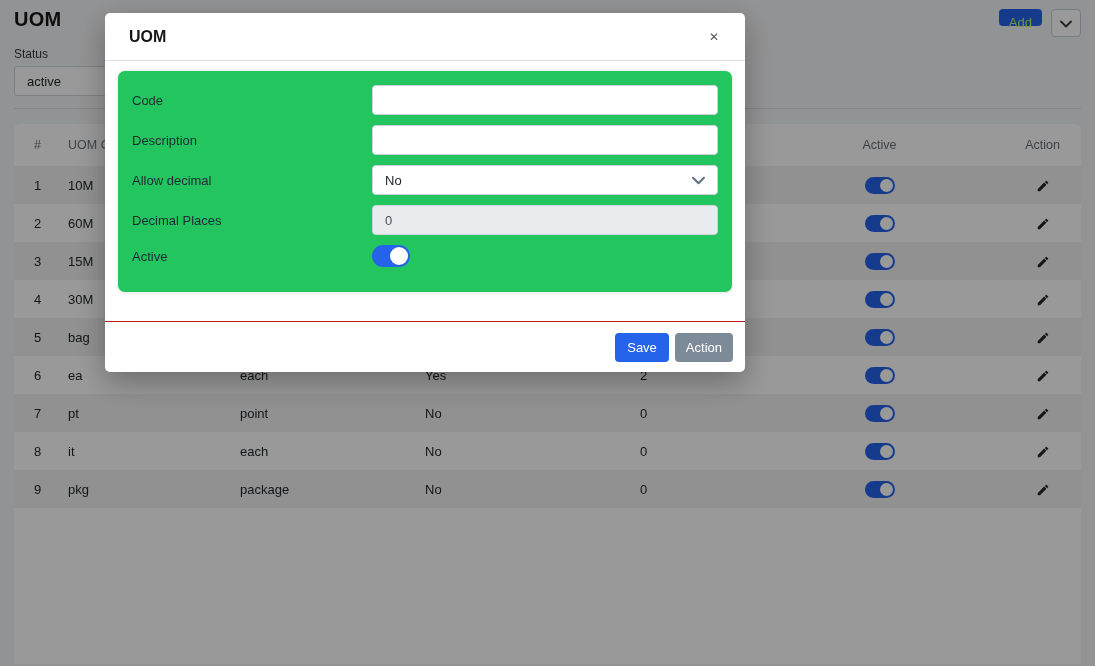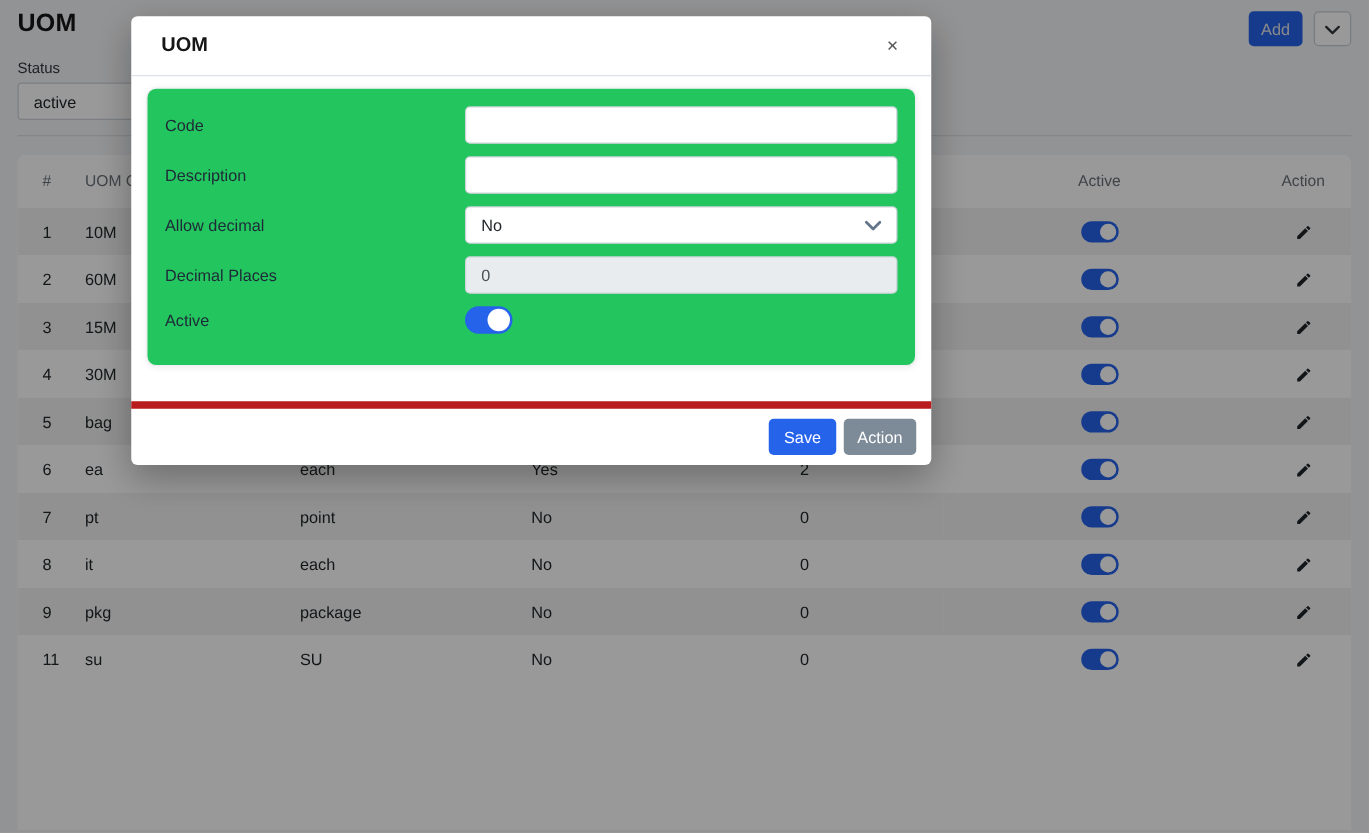--- a/index.html
+++ b/index.html
@@ -11,21 +11,21 @@
     position:relative;
   }
   
   .page-header {
     display:flex; justify-content:space-between; align-items:flex-start;
     padding:8px 14px 0 14px;
   }
   .page-title { font-size:20px; font-weight:700; color:#161616; letter-spacing:.2px; }
   .header-actions { display:flex; gap:9px; padding-top:1px; }
   .btn { border:none; border-radius:4px; font-size:13px; cursor:pointer; font-family:inherit; }
-  .btn-add { background:var(--primary); color:#e5e5e5; padding:6px 10px; height:28px; }
+  .btn-add { background:var(--primary); color:#bef264; padding:6px 10px; height:17px; }
   .btn-caret {
     background:#fff; border:1px solid #c8ced4; border-radius:4px;
     width:30px; height:28px; display:flex; align-items:center; justify-content:center;
   }
   .filter { padding:10px 14px 0 14px; }
   .filter-label { font-size:12px; color:#33383d; margin-bottom:5px; }
   .select-box {
     width:250px; height:30px; background:#fff; border:1px solid #ced4da; border-radius:3px;
     display:flex; align-items:center; justify-content:space-between;
     padding:0 10px 0 12px; font-size:13px; color:#21272a; cursor:pointer;
@@ -82,21 +82,21 @@
     width:100%; height:30px; border:1px solid #ced4da; border-radius:4px;
     padding:0 12px; font-size:13px; font-family:inherit; color:#21272a; background:#fff; outline:none;
   }
   .text-input:disabled { background:#e9ecef; color:#495057; }
   .select-input {
     width:100%; height:30px; border:1px solid #ced4da; border-radius:4px;
     padding:0 12px; font-size:13px; color:#21272a; background:#fff;
     display:flex; align-items:center; justify-content:space-between; cursor:pointer;
   }
   .modal-footer {
-    flex:0 0 51px; border-top:6px solid #b91c1c;
+    flex:0 0 51px; border-top:1px solid #b91c1c;
     display:flex; align-items:center; justify-content:flex-end; gap:6px; padding:0 12px;
   }
   .btn-save { background:var(--primary); color:#fff; padding:7px 12px; }
   .btn-cancel { background:var(--secondary); color:#fff; padding:7px 11px; }
 </style>
 </head>
 <body>
 
 <div class="page-header">
   <div class="page-title">UOM</div>
@@ -295,37 +295,20 @@
       <span class="toggle toggle-sm"><span class="knob"></span></span>
     </td>
     <td class="c">
       <span class="edit-btn">
         <svg width="14" height="14" viewBox="0 0 24 24">
                 <path fill="#212529" d="M3 17.25V21h3.75L17.81 9.94l-3.75-3.75L3 17.25zM20.71 7.04a.996.996 0 0 0 0-1.41l-2.34-2.34a.996.996 0 0 0-1.41 0l-1.83 1.83 3.75 3.75 1.83-1.83z"></path>
               </svg>
       </span>
     </td>
   </tr>
-        <tr>
-    <td>11</td>
-    <td>su</td>
-    <td>SU</td>
-    <td>No</td>
-    <td>0</td>
-    <td class="c">
-      <span class="toggle toggle-sm"><span class="knob"></span></span>
-    </td>
-    <td class="c">
-      <span class="edit-btn">
-        <svg width="14" height="14" viewBox="0 0 24 24">
-                <path fill="#212529" d="M3 17.25V21h3.75L17.81 9.94l-3.75-3.75L3 17.25zM20.71 7.04a.996.996 0 0 0 0-1.41l-2.34-2.34a.996.996 0 0 0-1.41 0l-1.83 1.83 3.75 3.75 1.83-1.83z"></path>
-              </svg>
-      </span>
-    </td>
-  </tr>
       </tbody>
   </table>
 </div>
 
 <div class="backdrop"></div>
 
 <div class="modal">
   <div class="modal-header">
     <div class="modal-title">UOM</div>
     <div class="modal-close">✕</div>

